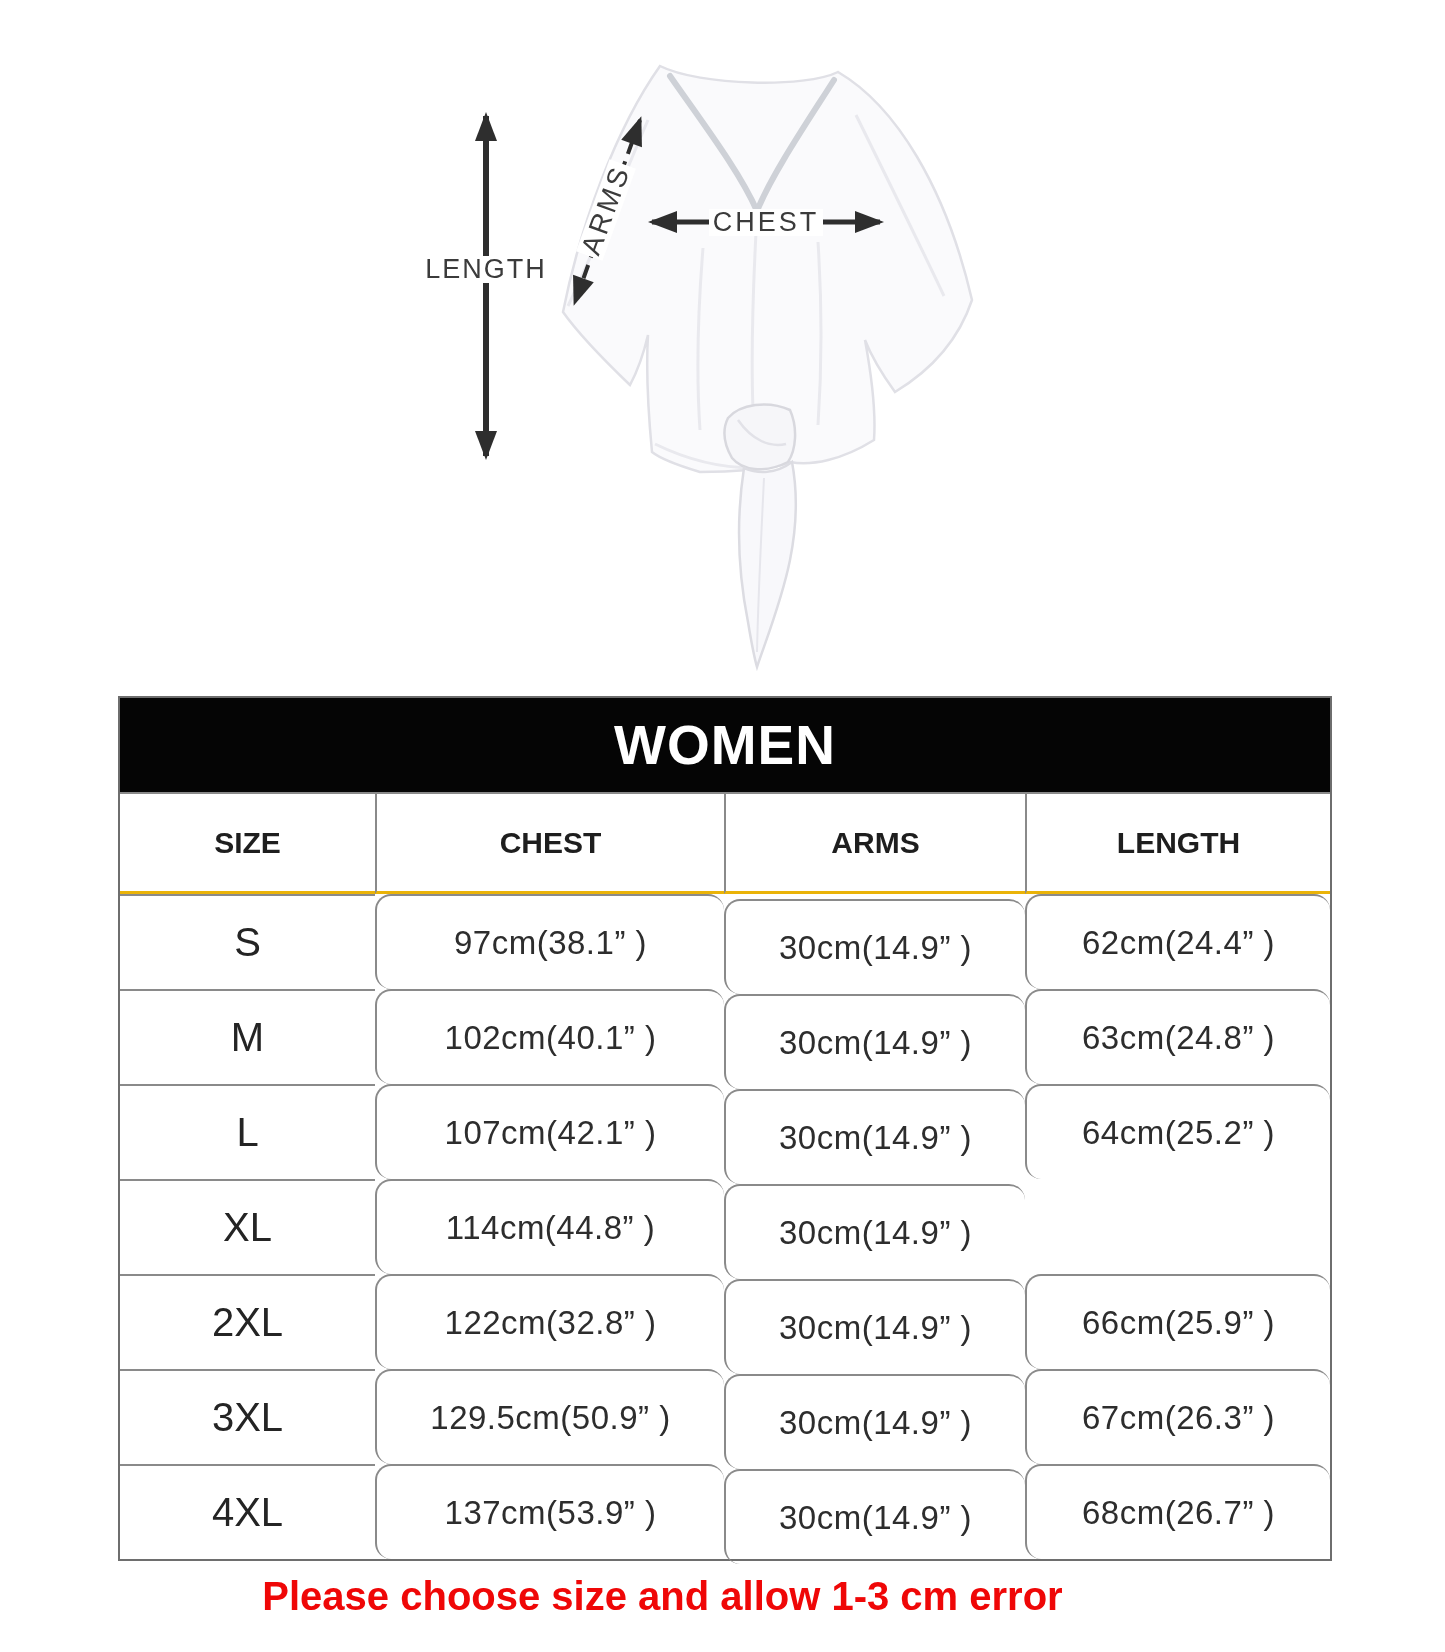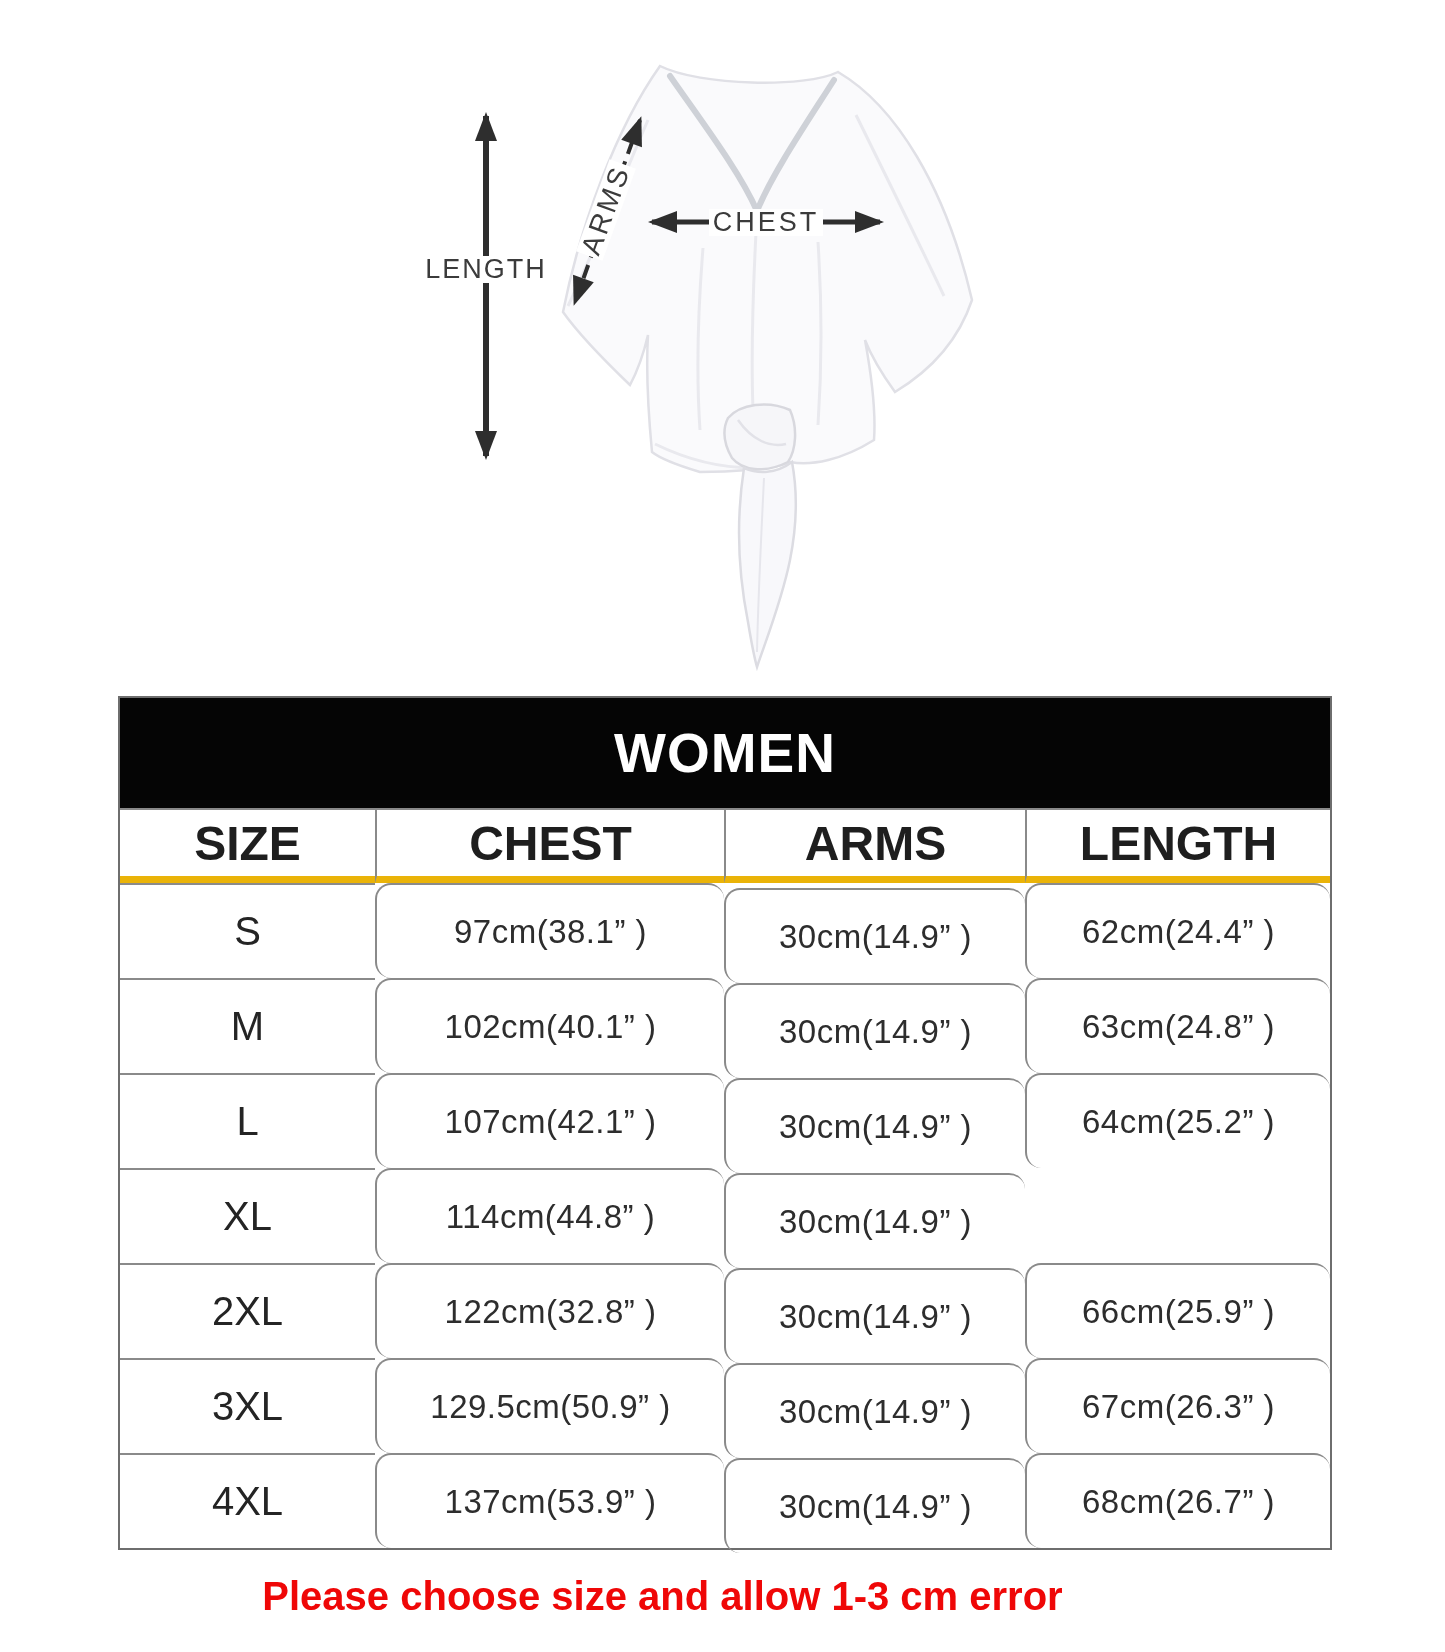--- a/index.html
+++ b/index.html
@@ -12,28 +12,28 @@
   .lbl{position:absolute;background:#ffffff;color:#3b3b3b;text-align:center;
        font-family:"Liberation Sans",sans-serif;line-height:1;}
   .lbl-length{left:424px;top:256px;width:124px;font-size:27px;letter-spacing:2px;}
   .lbl-chest{left:709px;top:209px;width:114px;font-size:27px;letter-spacing:3px;}
   .lbl-arms{left:557px;top:196px;width:98px;font-size:28px;letter-spacing:3px;
             transform:rotate(-70deg);transform-origin:center;}
 
   
   .size-table{position:absolute;left:118px;top:696px;width:1214px;box-sizing:border-box;
               border:2px solid #6e6e6e;background:#ffffff;}
-  .t-title{height:112px;background:#050505;color:#ffffff;display:flex;align-items:center;
+  .t-title{height:96px;background:#050505;color:#ffffff;display:flex;align-items:center;
            justify-content:center;font-size:55px;font-weight:bold;letter-spacing:1px;
            border-bottom:2px solid #8a8a8a;box-sizing:border-box;}
   .t-head,.t-row{display:grid;grid-template-columns:255px 349px 301px 305px;}
   .cell{display:flex;align-items:center;justify-content:center;box-sizing:border-box;
         border-left:2px solid #8a8a8a;color:#1e1e1e;}
   .t-head .cell:first-child,.t-row .cell:first-child{border-left:none;}
-  .t-head .cell{height:73px;font-size:48px;font-weight:bold;border-bottom:7px solid #eab308;}
+  .t-head .cell{height:100px;font-size:30px;font-weight:bold;border-bottom:3px solid #eab308;}
   .t-row .cell{height:95px;border-top:2px solid #8a8a8a;}
   .t-row:first-of-type .cell{border-top:none;}
   .cell-size{font-size:40px;color:#242424;}
   .cell-val{font-size:33px;color:#2d2d2d;letter-spacing:0.5px;border-radius:16px;}
   .cell-arms{transform:translateY(5px);}
 
   
   .note{position:absolute;left:0;top:1574px;width:1325px;text-align:center;
         color:#ef0707;font-size:40px;font-weight:bold;}
 </style>

